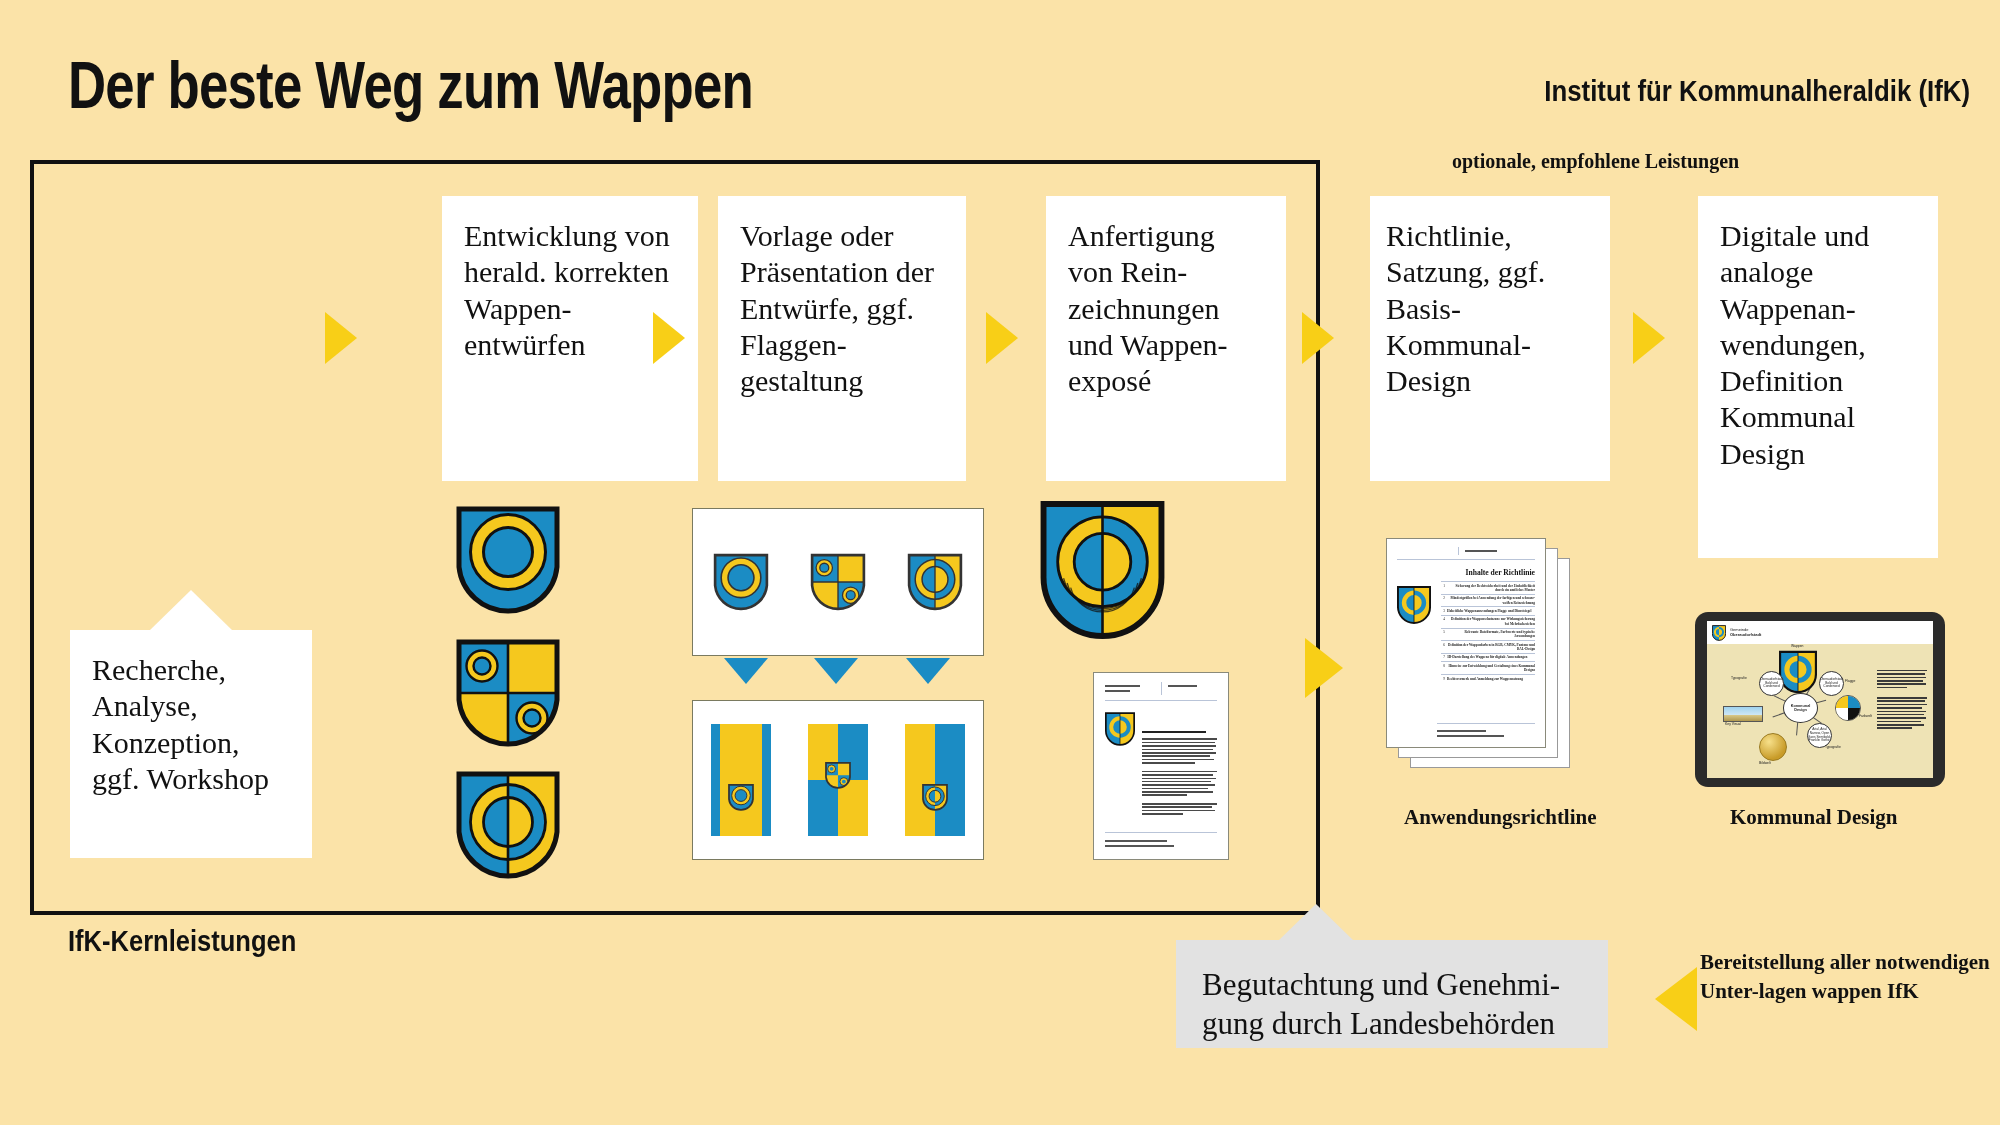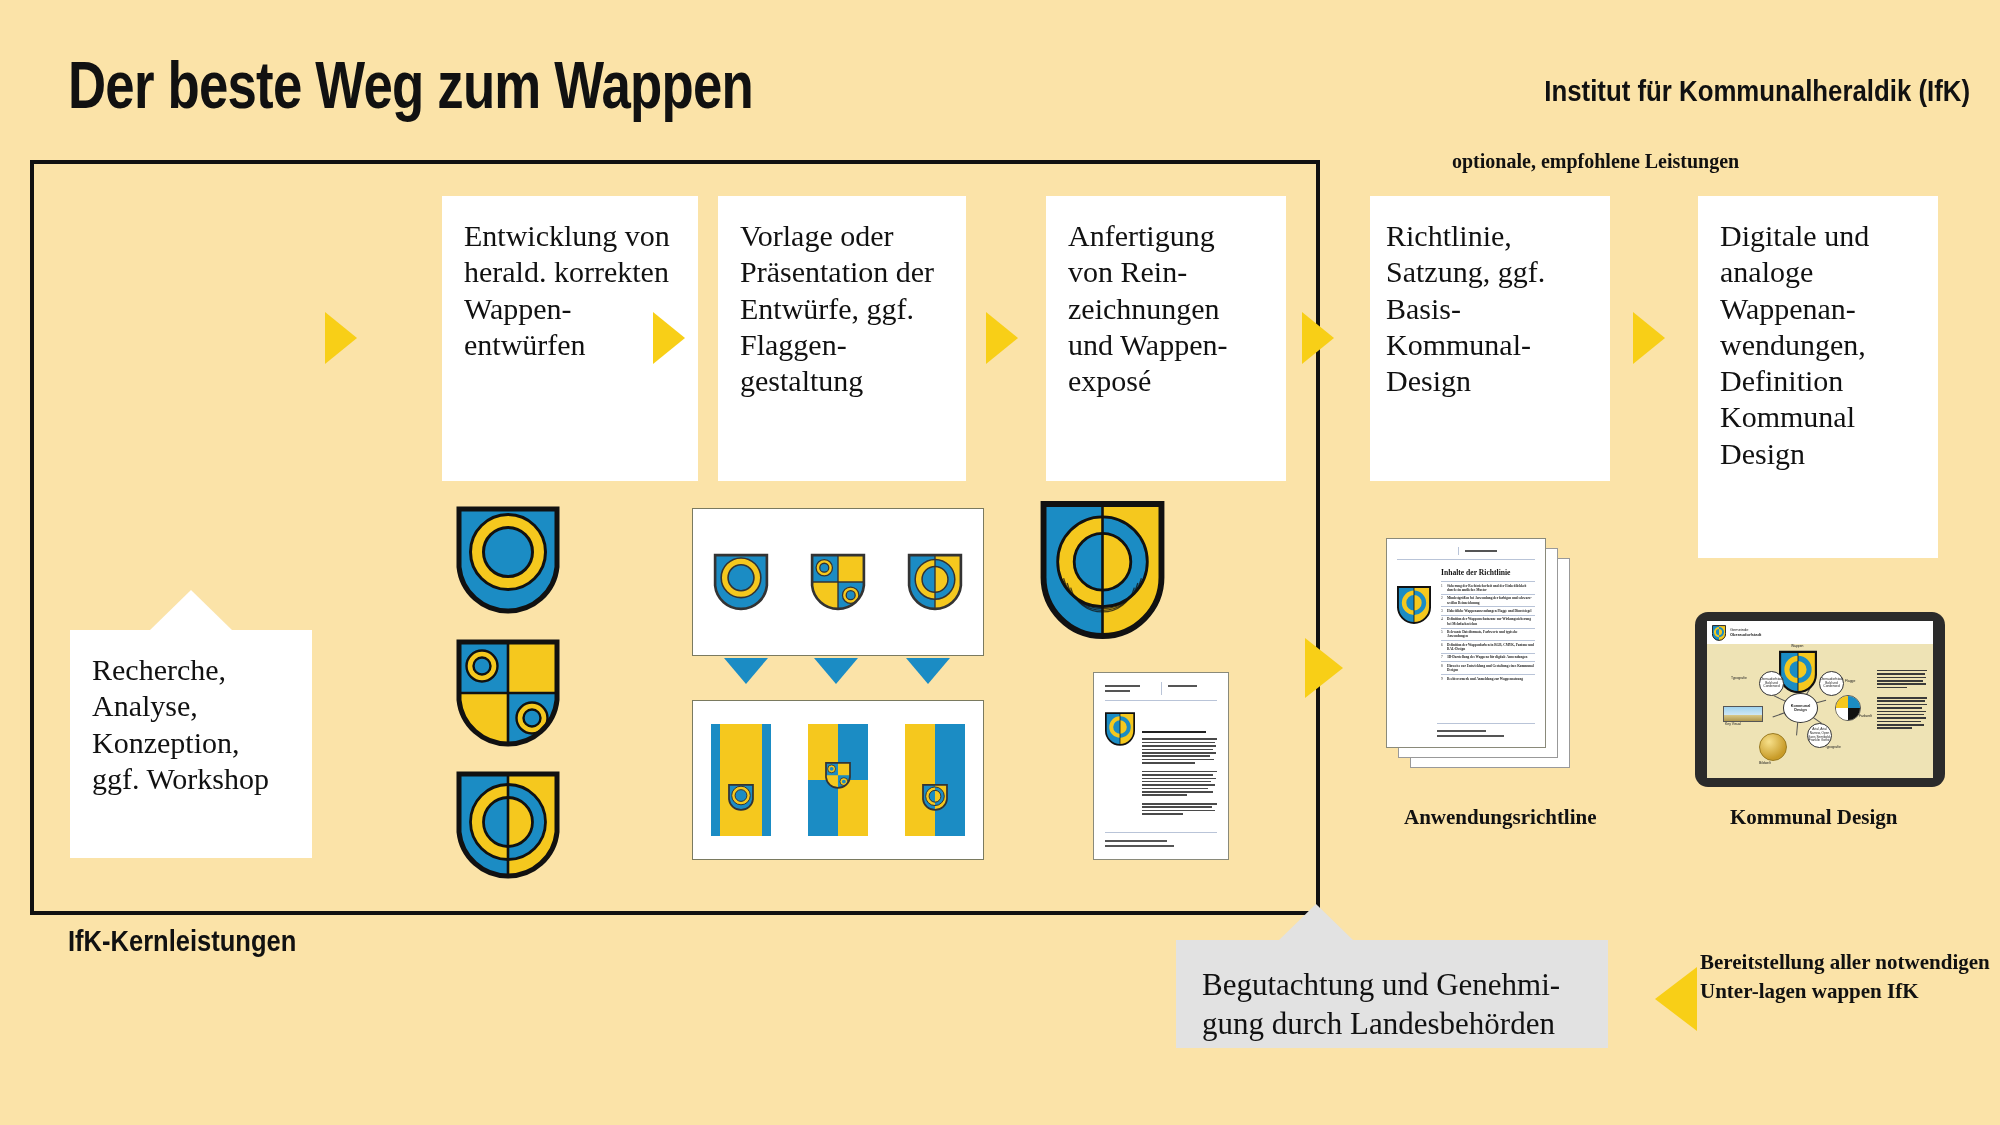--- a/index.html
+++ b/index.html
@@ -517,21 +517,21 @@
                 <circle cx="53" cy="52" r="31" fill="none" stroke="#F5C81E" stroke-width="14"></circle>
               </g>
             <g clip-path="url(#dr2)">
                 <circle cx="53" cy="52" r="31" fill="none" stroke="#1B8CC4" stroke-width="14"></circle>
               </g>
             <line x1="53" y1="0" x2="53" y2="120" stroke="#111" stroke-width="2.6"></line>
           </g>
           <path d="M3 3 H103 V64 a50 50 0 0 1 -50 51 a50 50 0 0 1 -50 -51 Z" fill="none" stroke="#111" stroke-width="6"></path>
         </svg>
       </div>
-      <div style="flex:1;">
+      <div style="flex:1;text-align:right;">
         <div style="font-family:'Liberation Serif',serif;font-weight:bold;font-size:7.6px;color:#111;margin-bottom:4px;">Inhalte der Richtlinie</div>
         <div id="richtlinie-items">
             <div style="display: flex; gap: 2px; border-top: 0.6px solid rgb(185, 196, 216); padding: 1.6px 0px;">
               <span style="font-size: 3.4px; color: rgb(34, 34, 34); flex: 0 0 4px; font-family: &quot;Liberation Serif&quot;, serif;">1</span>
               <span style="font-size: 3.4px; line-height: 1.25; color: rgb(34, 34, 34); font-family: &quot;Liberation Serif&quot;, serif; font-weight: bold;">Sicherung der Rechtssicherheit und der Einheitlichkeit durch ein amtliches Muster</span>
             </div>
             <div style="display: flex; gap: 2px; border-top: 0.6px solid rgb(185, 196, 216); padding: 1.6px 0px;">
               <span style="font-size: 3.4px; color: rgb(34, 34, 34); flex: 0 0 4px; font-family: &quot;Liberation Serif&quot;, serif;">2</span>
               <span style="font-size: 3.4px; line-height: 1.25; color: rgb(34, 34, 34); font-family: &quot;Liberation Serif&quot;, serif; font-weight: bold;">Mindestgrößen bei Anwendung der farbigen und schwarz-weißen Reinzeichnung</span>
             </div>

